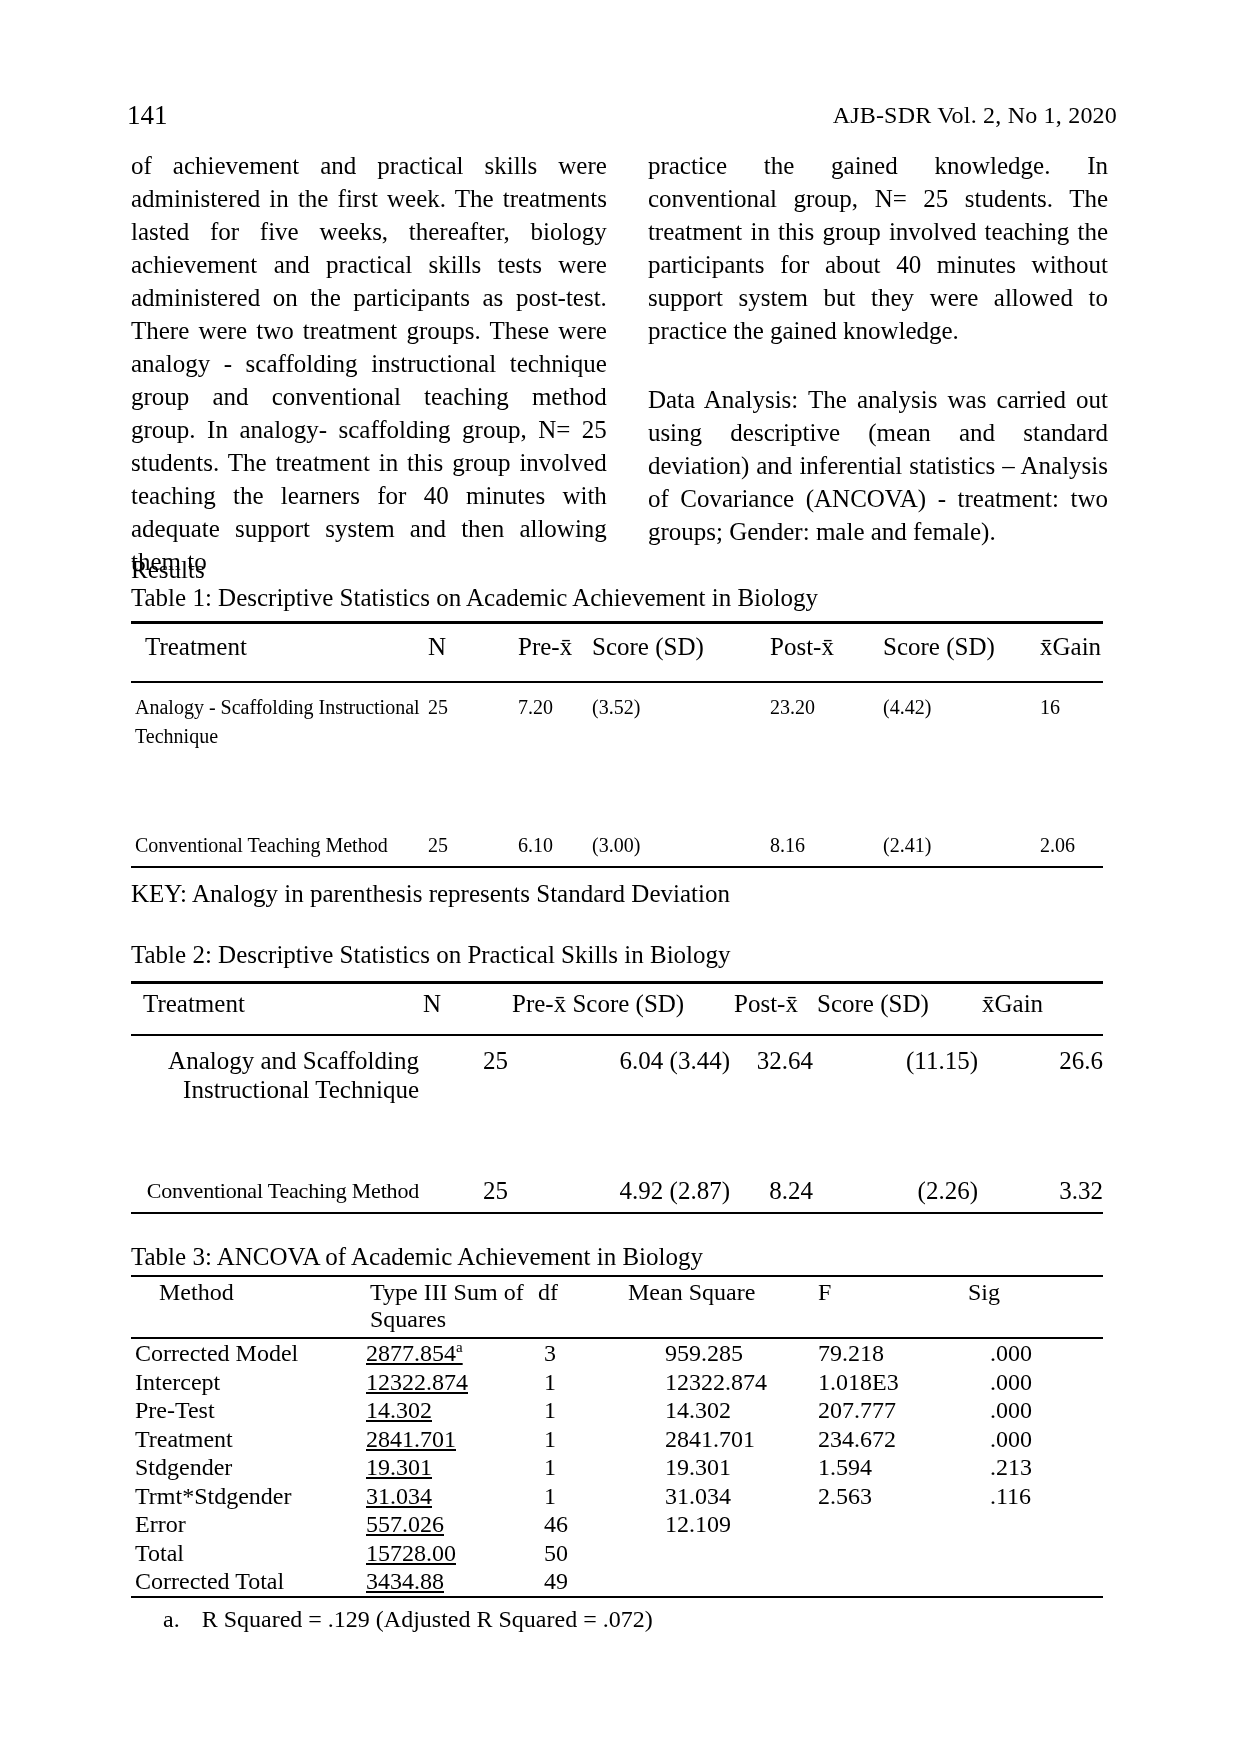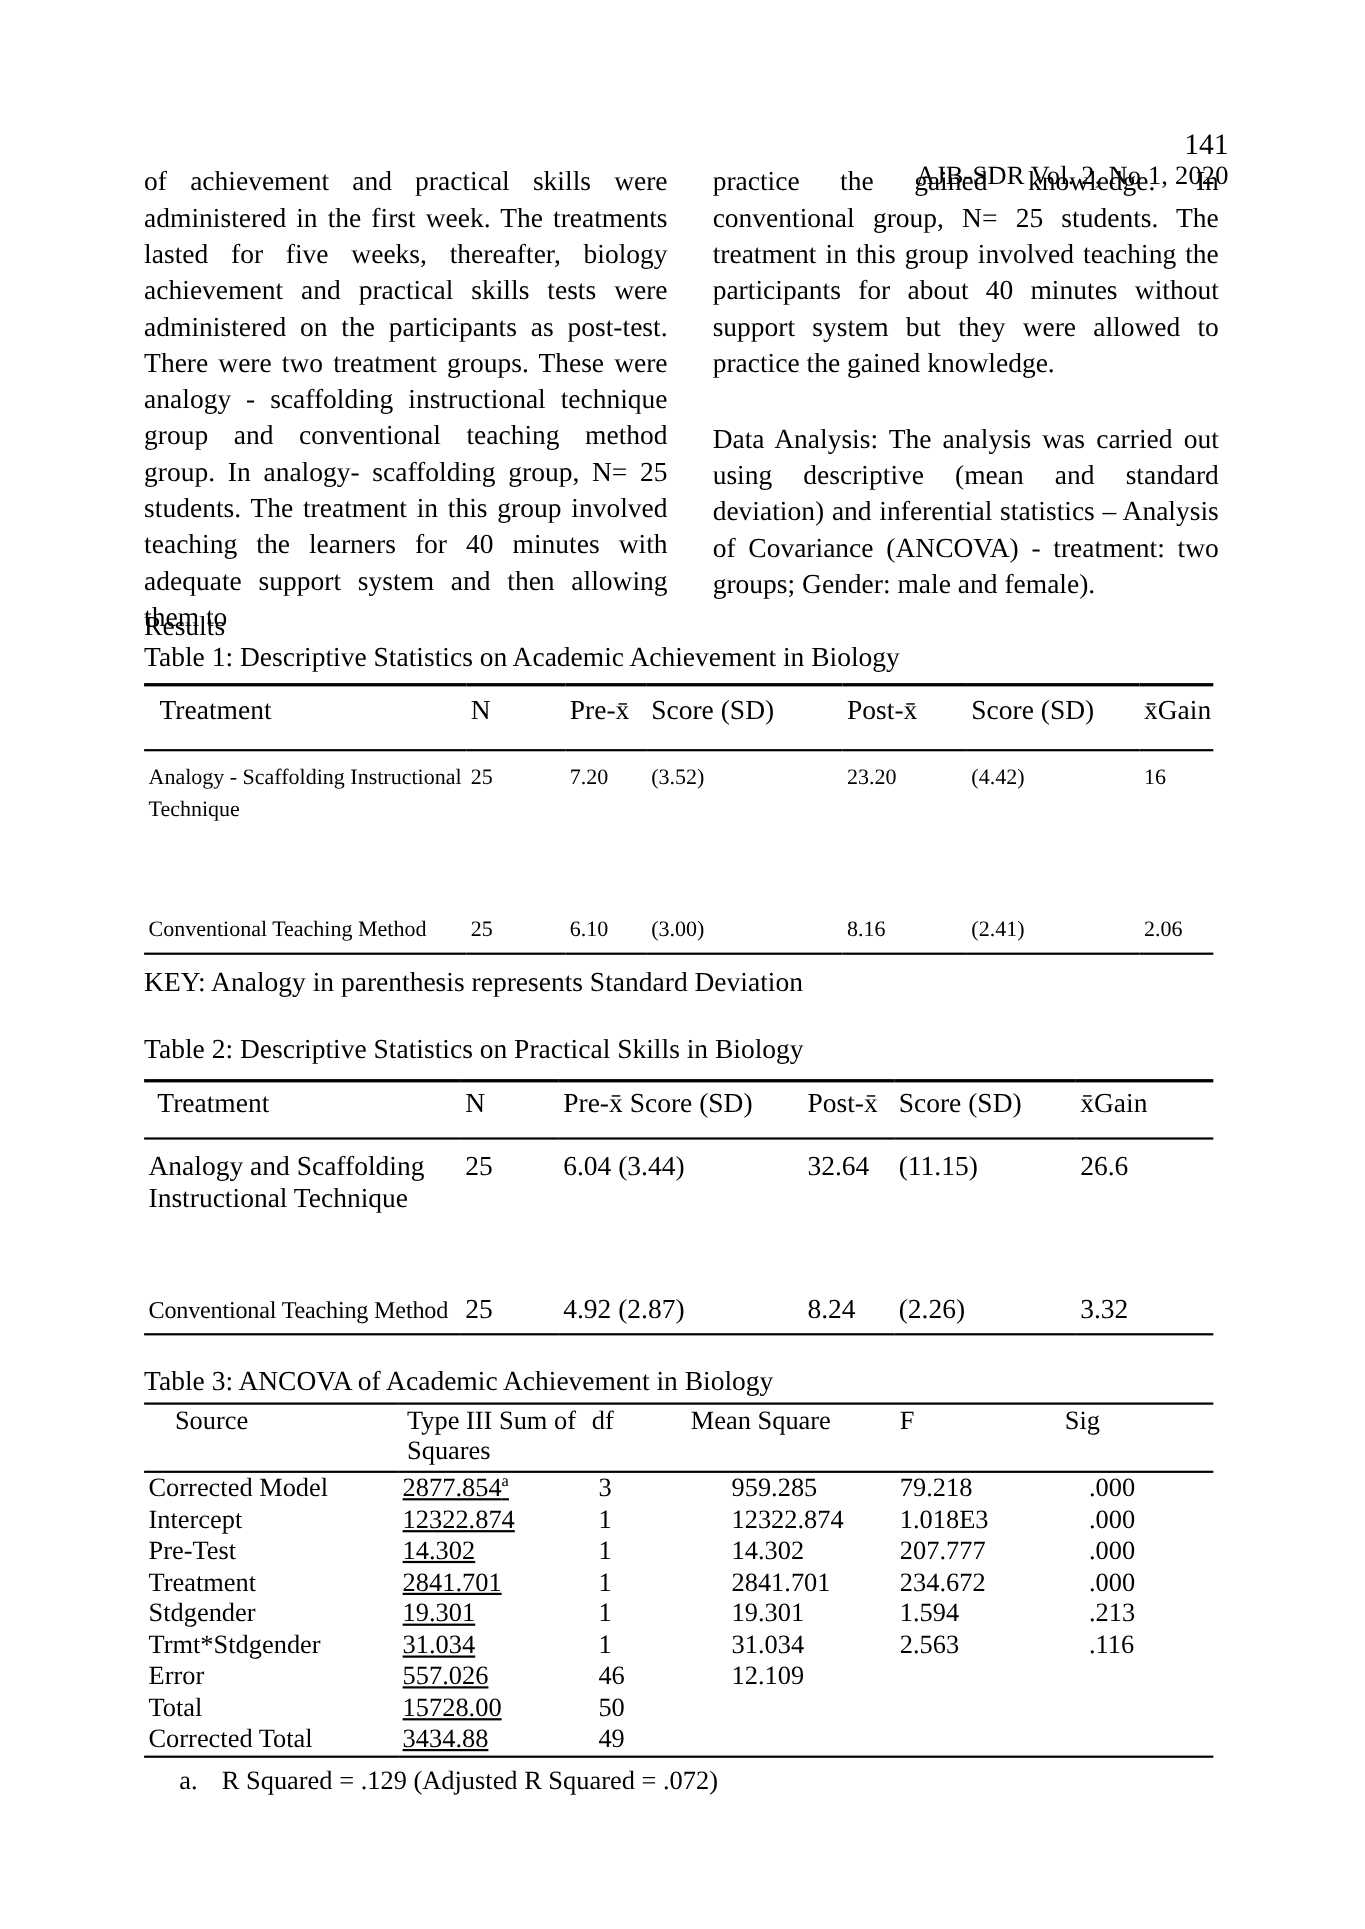--- a/index.html
+++ b/index.html
@@ -9,22 +9,22 @@
     width: 1241px;
     height: 1754px;
     background: #ffffff;
     color: #000000;
     font-family: "Liberation Serif", "DejaVu Serif", serif;
     overflow: hidden;
   }
   
   .header {
     position: absolute;
-    top: 116px; left: 127px; width: 990px;
-    display: flex; justify-content: space-between; align-items: flex-end; flex-direction: column;
+    top: 100px; left: 127px; width: 990px;
+    display: flex; justify-content: space-between; align-items: center;
   }
   .pageno { font-size: 27px; }
   .journal { font-size: 24px; letter-spacing: 0.2px; }
 
   
   .body-columns {
     position: absolute;
     top: 149px; left: 131px; width: 977px;
     display: flex; gap: 41px;
     font-size: 25px; line-height: 33px; text-align: justify;
@@ -53,21 +53,21 @@
   #table1 td { padding: 10px 0 0 4px; font-size: 20px; line-height: 29px; }
   #table1 tbody tr:first-child td { padding-bottom: 70px; }
   #table1 tbody tr:last-child  td { padding-bottom: 6px; }
   .key { margin-top: 12px; font-size: 25px; }
 
   
   #table2 { margin-top: 12px; border-top: 3px solid #000; border-bottom: 2px solid #000; }
   #table2 thead tr { border-bottom: 2px solid #000; }
   #table2 th { padding: 6px 0 16px 4px; font-size: 25px; line-height: 28px; }
   #table2 th:first-child { padding-left: 12px; }
-  #table2 td { padding: 10px 0 0 4px; font-size: 25px; line-height: 29px; }
+  #table2 td { padding: 10px 0 0 4px; font-size: 25px; line-height: 29px; text-align: right; }
   #table2 tbody tr:first-child td { padding-bottom: 62px; }
   #table2 tbody tr:last-child  td { padding-bottom: 7px; }
   #table2 tbody tr:nth-child(2) td:first-child { font-size: 22px; white-space: nowrap; letter-spacing: -0.2px; }
 
   
   #table3 { margin-top: 4px; border-top: 2px solid #000; border-bottom: 2px solid #000; }
   #table3 thead tr { border-bottom: 2px solid #000; }
   #table3 th { padding: 2px 0 4px 8px; font-size: 24px; line-height: 27px; }
   #table3 th:first-child { padding-left: 28px; }
   #table3 td { padding: 0 0 0 8px; font-size: 24px; line-height: 28.5px; }
@@ -195,21 +195,21 @@
       <colgroup>
         <col style="width:231px">
           <col style="width:168px">
           <col style="width:90px">
         <col style="width:190px">
           <col style="width:150px">
           <col style="width:143px">
       </colgroup>
       <thead>
         <tr>
-          <th>Source</th>
+          <th>Method</th>
           <th>Type III Sum of Squares</th>
           <th>df</th>
           <th>Mean Square</th>
           <th>F</th>
           <th>Sig</th>
         </tr>
       </thead>
       <tbody>
           <tr>
             <td>Corrected Model</td>

